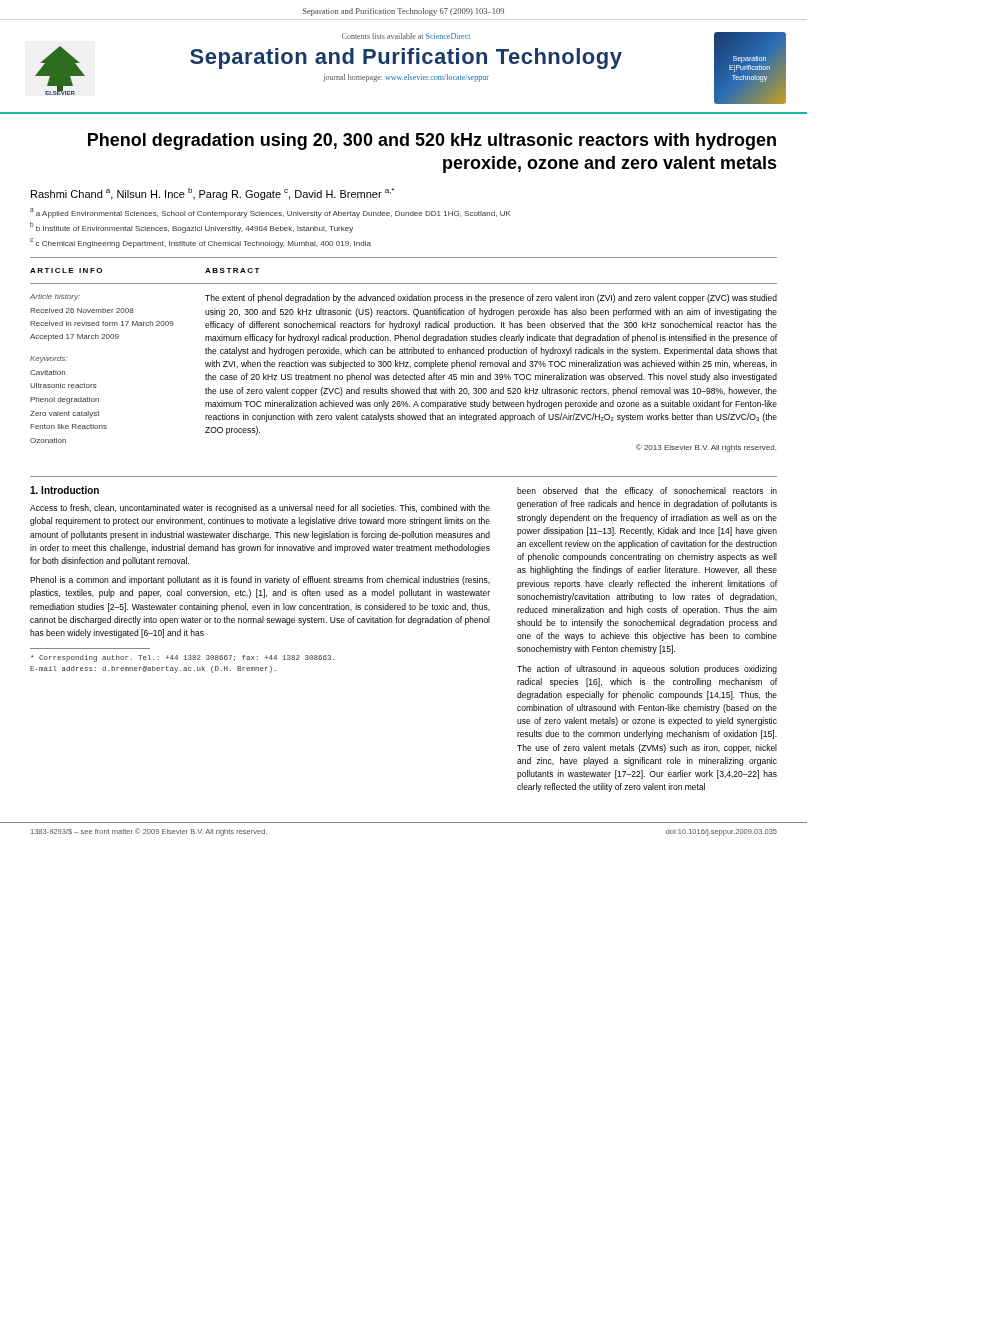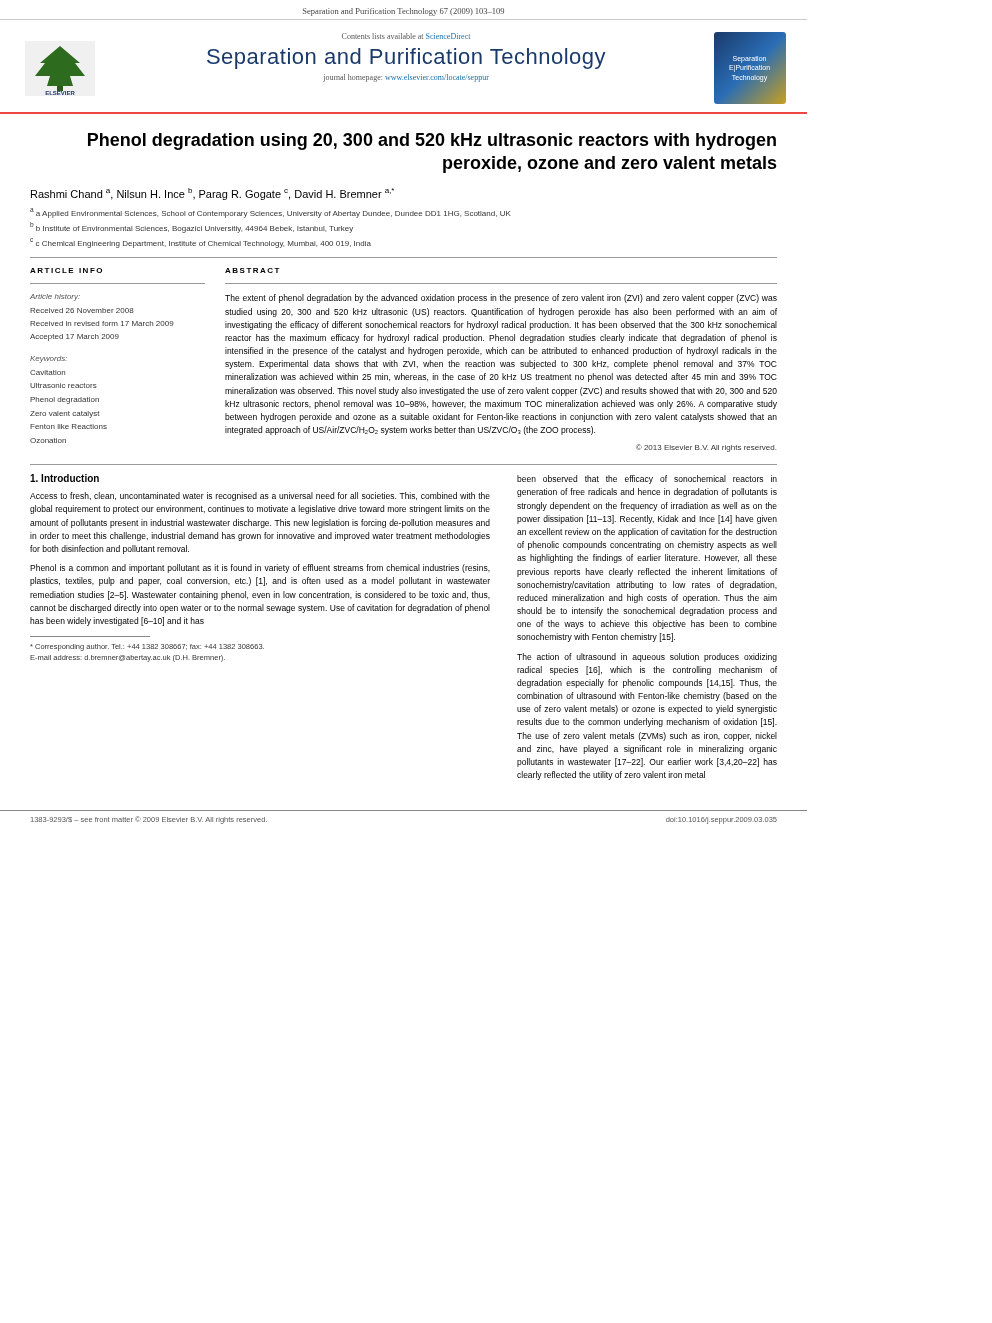--- a/index.html
+++ b/index.html
@@ -27,21 +27,21 @@
       padding: 6px 0 3px 0;
       border-bottom: 1px solid #ccc;
       margin-bottom: 4px;
     }
 
     
     .journal-header {
       display: flex;
       align-items: stretch;
       padding: 8px 20px 8px 20px;
-      border-bottom: 2px solid #ef4444;
+      border-bottom: 2px solid #14b8a6;
       margin-bottom: 0;
     }
 
     .elsevier-logo {
       width: 80px;
       flex-shrink: 0;
       display: flex;
       flex-direction: column;
       align-items: center;
       justify-content: center;
@@ -61,21 +61,21 @@
 
     .contents-line {
       font-size: 8px;
       color: #555;
       margin-bottom: 3px;
     }
 
     .journal-name {
       font-size: 22px;
       color: #1a3a6b;
-      font-weight: normal;
+      font-weight: bold;
       font-family: Arial, sans-serif;
       letter-spacing: 0.5px;
       margin-bottom: 3px;
     }
 
     .journal-homepage {
       font-size: 8px;
       color: #555;
     }
 
@@ -147,22 +147,21 @@
     
     .hr-thin {
       border: none;
       border-top: 1px solid #999;
       margin: 8px 0;
     }
 
     
     .two-col {
       display: flex;
-      gap: 20px;
-      margin-bottom: 12px;
+      margin-bottom: 24px;
     }
 
     .left-col {
       width: 175px;
       flex-shrink: 0;
     }
 
     .right-col {
       flex: 1;
     }
@@ -265,21 +264,21 @@
     .footnote-rule {
       border: none;
       border-top: 1px solid #888;
       width: 120px;
       margin: 8px 0 4px 0;
     }
 
     .footnote {
       font-size: 7.5px;
       color: #333;
-      font-family: Liberation Sans, sans-serif;
+      font-family: Liberation Mono, monospace;
       line-height: 1.5;
     }
 
     .bottom-bar {
       border-top: 1px solid #888;
       padding: 4px 30px;
       margin-top: 10px;
       display: flex;
       justify-content: space-between;
       font-size: 7.5px;

